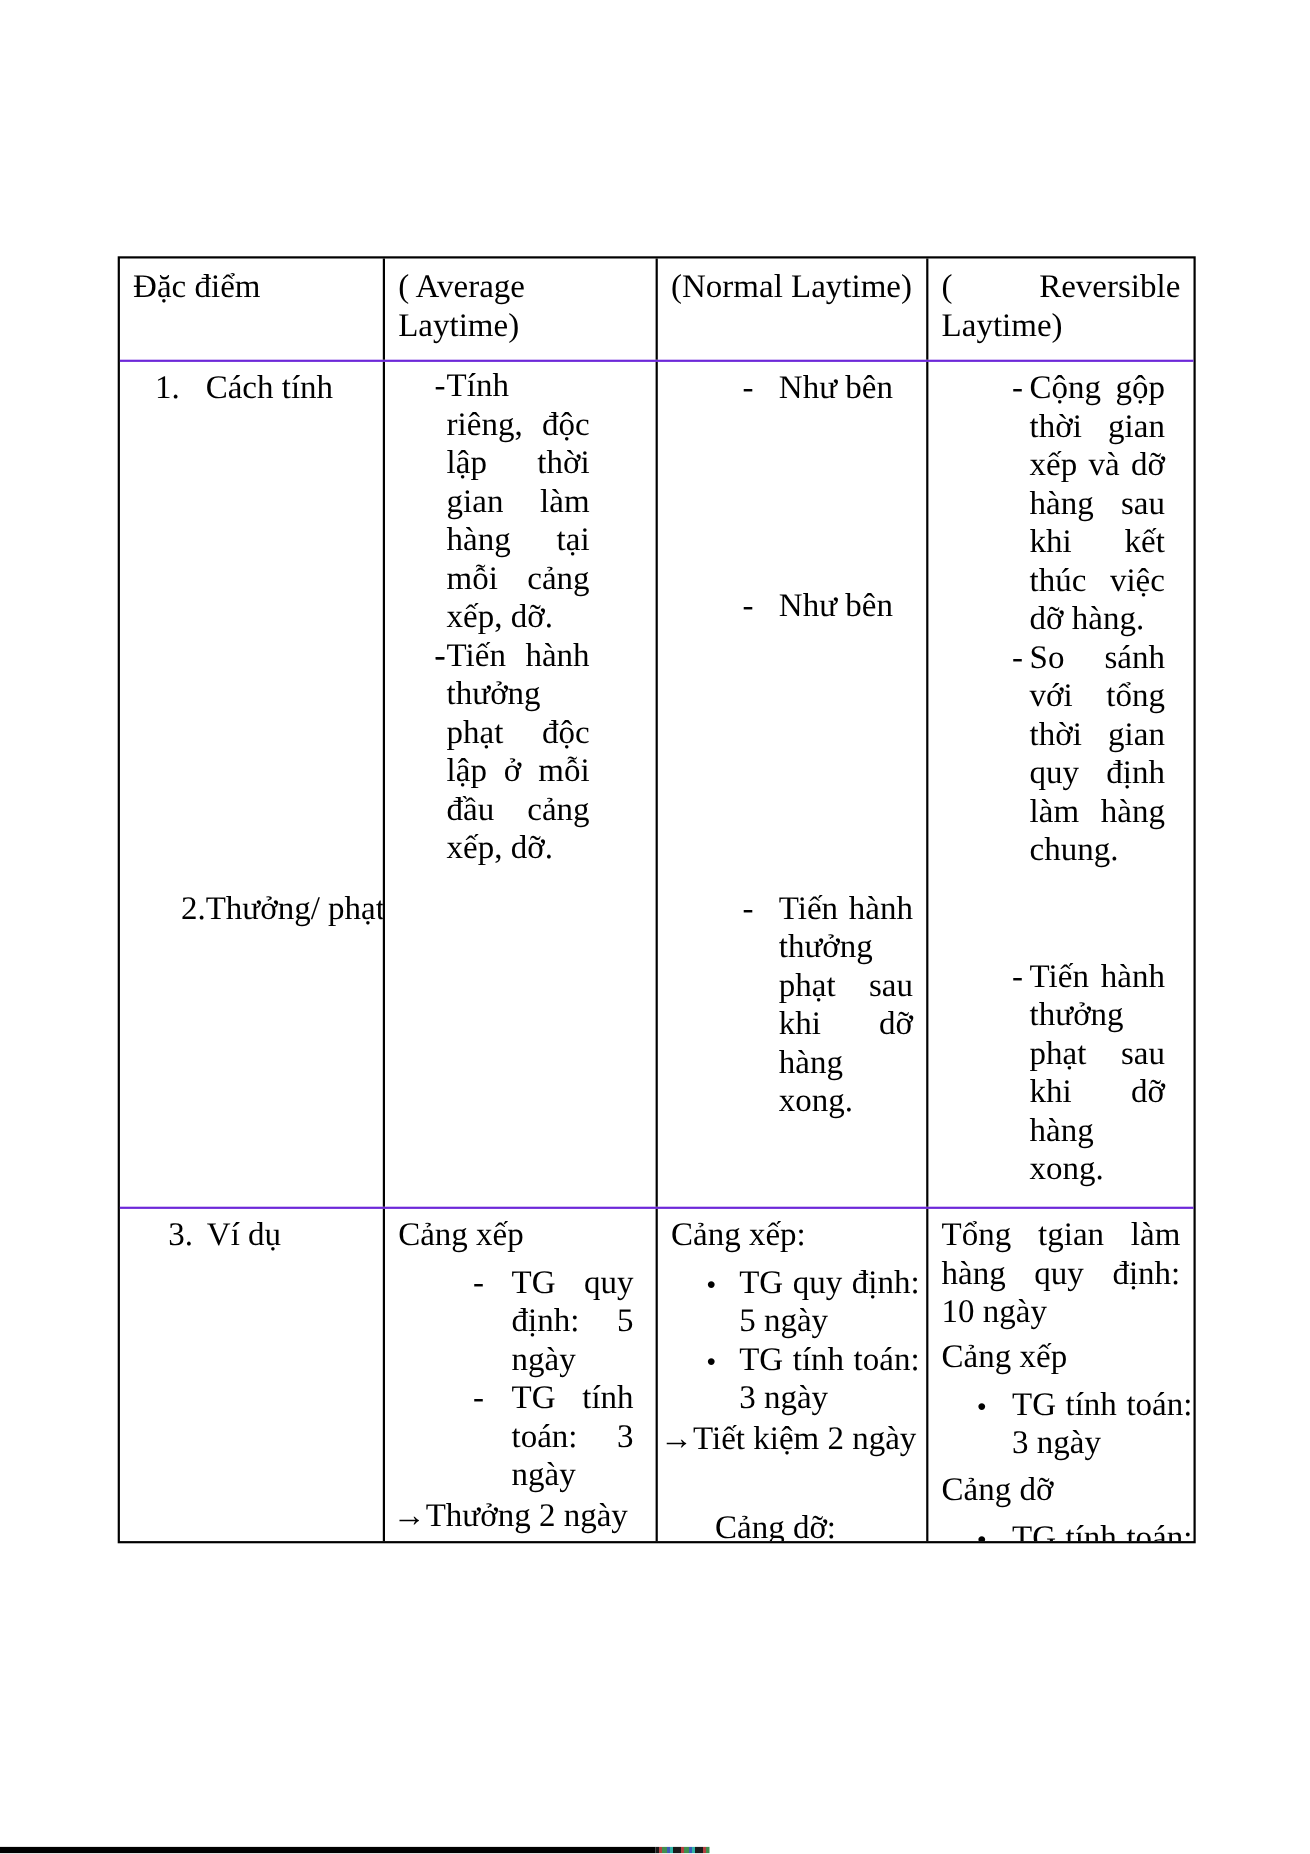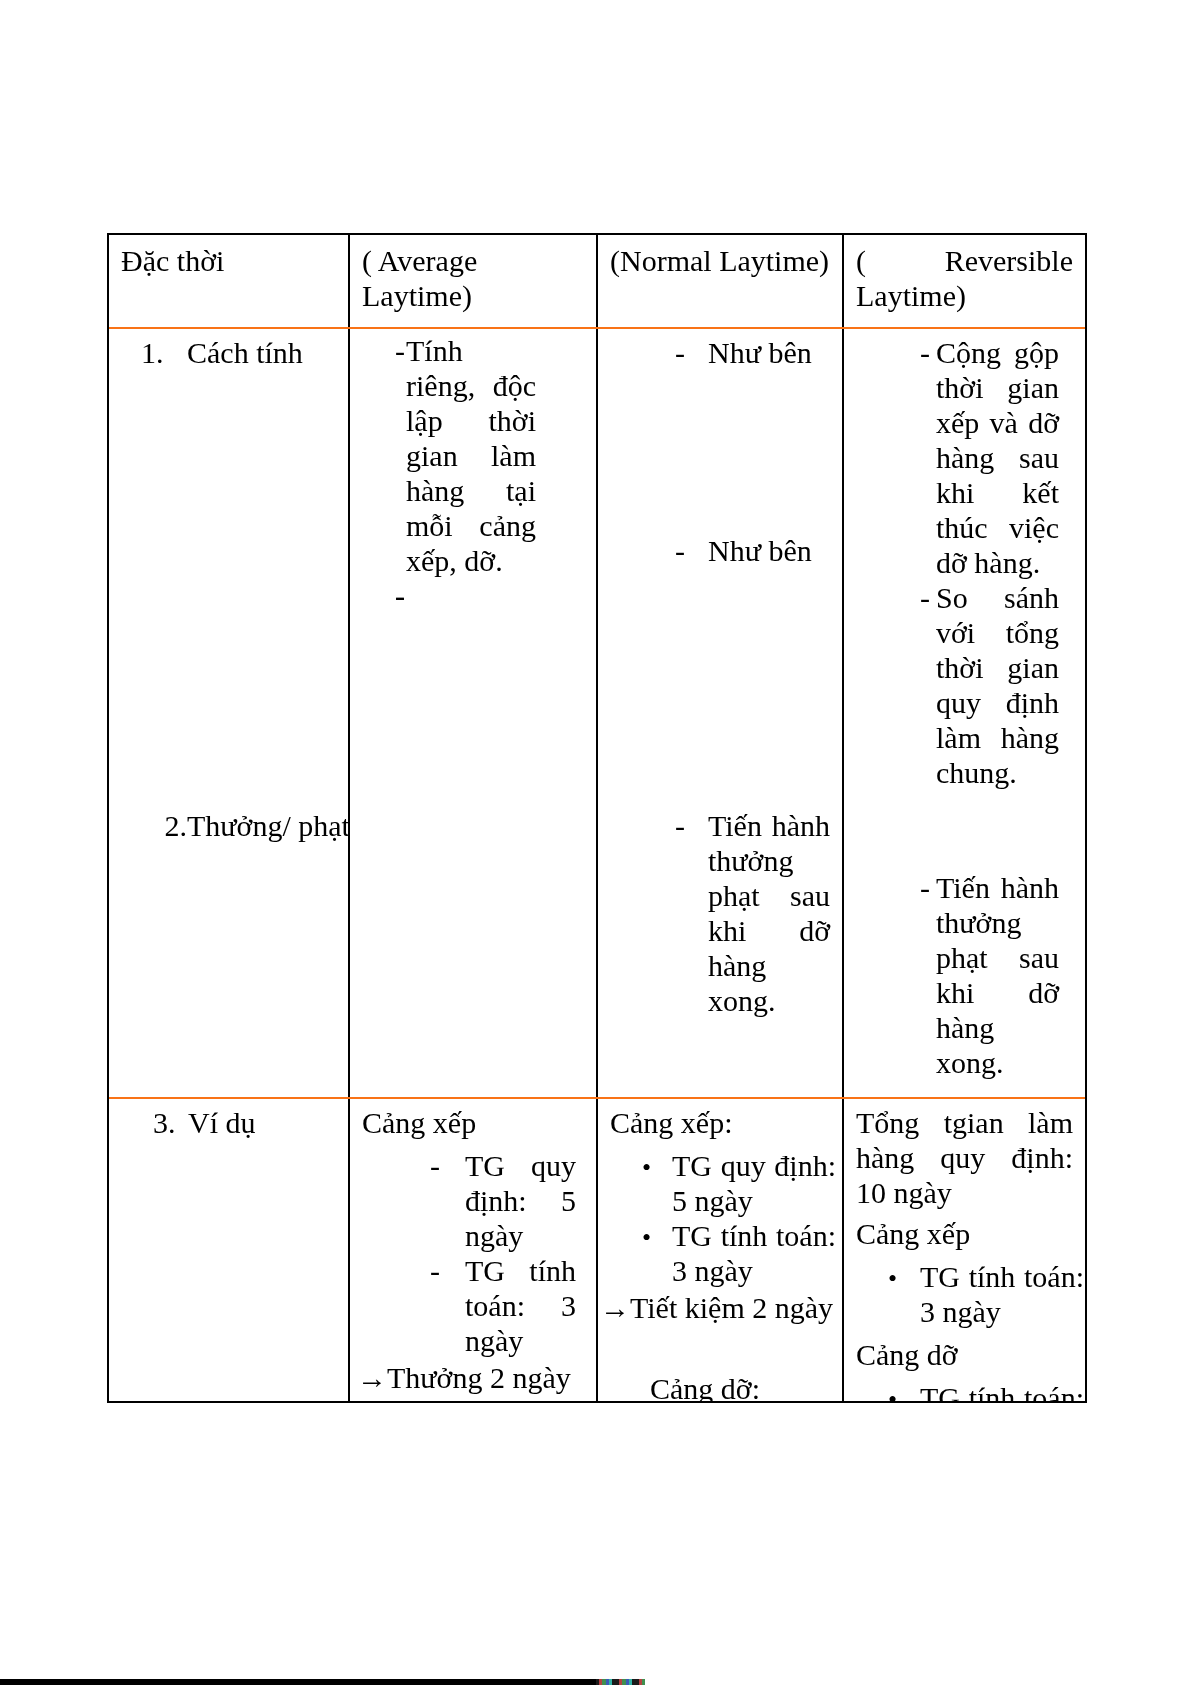--- a/index.html
+++ b/index.html
@@ -13,21 +13,21 @@
     position:relative; width:1191px; height:1685px;
     background:#ffffff; overflow:hidden;
   }
 
   
   .doc-table {
     position:absolute; left:107px; top:233px; width:980px;
     border:2px solid #000; font-size:30px; line-height:35px;
   }
   .t-row { display:grid; grid-template-columns:239px 248px 246px 243px; }
-  .t-row + .t-row { border-top:2px solid #f97316; }
+  .t-row + .t-row { border-top:2px solid #6d28d9; }
   .t-row.header  { height:92px; }
   .t-row.main    { height:770px; }
   .t-row.example { height:304px; }
   .cell { overflow:hidden; padding:6px 12px 0 12px; }
   .cell + .cell { border-left:2px solid #000; }
   .header .cell { padding-top:8px; }
 
   
   .h-line1 { display:flex; justify-content:space-between; }
 
@@ -84,21 +84,21 @@
 </style>
 </head>
 <body>
 
 <div class="page">
 
   <div class="doc-table">
 
     <div class="t-row header">
       <div class="cell c1">
-        <div>Đặc thời</div>
+        <div>Đặc điểm</div>
       </div>
       <div class="cell c3">
         <div>( Average Laytime)</div>
       </div>
       <div class="cell c2">
         <div>(Normal Laytime)</div>
       </div>
       <div class="cell c4">
         <div class="h-line1">
           <span>(</span>
@@ -121,20 +121,21 @@
       <div class="cell c2">
         <div class="li">
           <span class="marker">-</span>
           <span class="li-text">Tính riêng, độc lập thời gian làm hàng tại mỗi cảng xếp, dỡ.</span>
         </div>
         <div class="li">
           <span class="marker">-</span>
         </div>
         <div class="li">
           <span class="marker">-</span>
+          <span class="li-text">Tiến hành thưởng phạt độc lập ở mỗi đầu cảng xếp, dỡ.</span>
         </div>
       </div>
 
       <div class="cell c3">
         <div class="li">
           <span class="marker">-</span>
           <span class="li-text">Như bên</span>
         </div>
         <div class="li li-gap1">
           <span class="marker">-</span>

